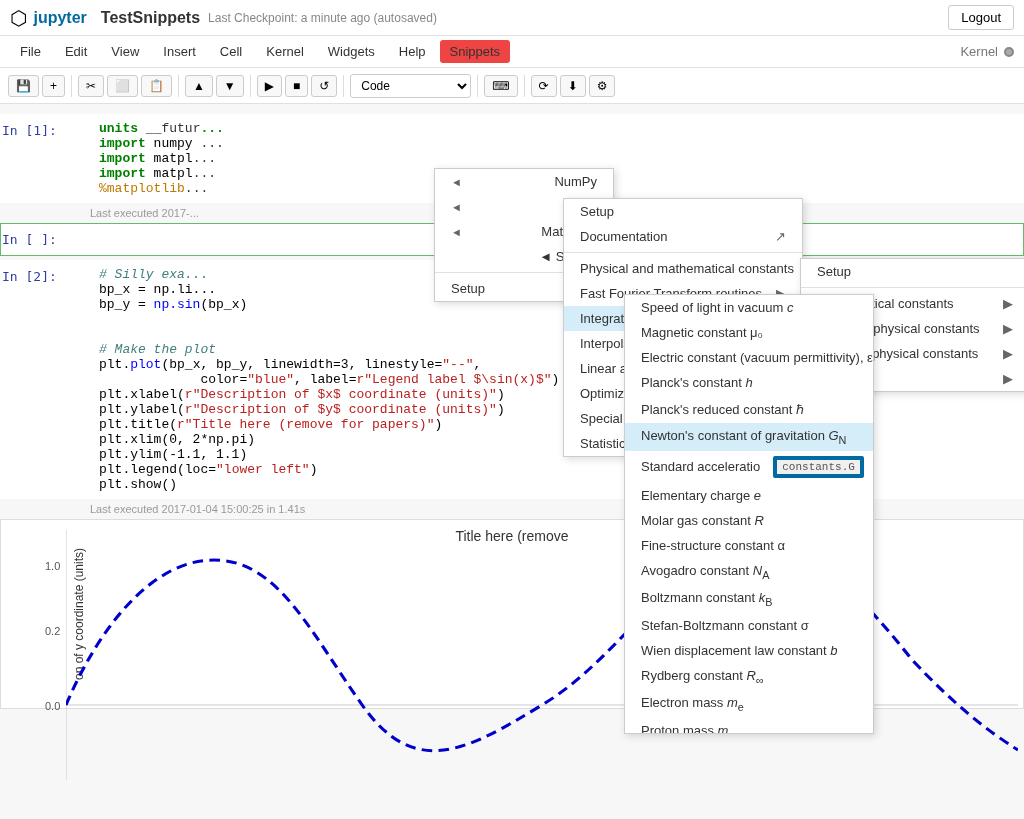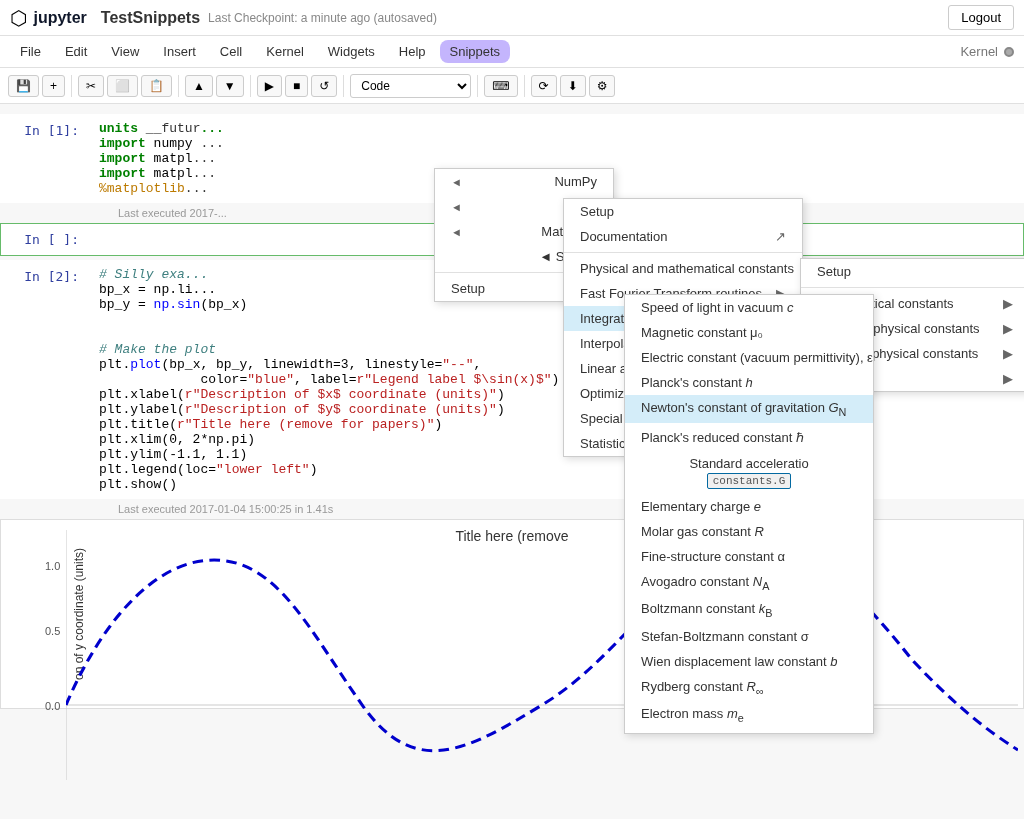--- a/index.html
+++ b/index.html
@@ -5,38 +5,38 @@
     * { box-sizing: border-box; margin: 0; padding: 0; }
     body { font-family: Arial, Helvetica, sans-serif; font-size: 13px; background: #f0f0f0; overflow: hidden; }
 
     
     #top-bar {
       display: flex; align-items: center; background: #fff; border-bottom: 1px solid #e0e0e0;
       padding: 4px 10px; height: 36px;
     }
     #jupyter-logo { display: flex; align-items: center; gap: 6px; margin-right: 14px; }
     #jupyter-logo .logo-icon { font-size: 20px; }
-    #jupyter-logo .logo-text { font-size: 16px; font-weight: bold; color: #0f172a; }
+    #jupyter-logo .logo-text { font-size: 16px; font-weight: bold; color: #0369a1; }
     #notebook-name { font-size: 16px; font-weight: bold; color: #333; margin-right: 8px; }
     #checkpoint-info { font-size: 12px; color: #888; }
     #logout-btn {
       margin-left: auto; padding: 4px 12px; background: #fff; border: 1px solid #ccc;
       border-radius: 3px; cursor: pointer; font-size: 13px;
     }
 
     
     #menu-bar {
       display: flex; align-items: center; background: #fff; border-bottom: 1px solid #e0e0e0;
       padding: 2px 10px; height: 32px; gap: 4px;
     }
     .menu-item {
       padding: 4px 10px; cursor: pointer; border-radius: 3px; font-size: 13px; color: #333;
       position: relative;
     }
-    .menu-item.active { background: #c4b5fd; border-radius: 8px; }
+    .menu-item.active { background: #ef4444; }
     #kernel-status { margin-left: auto; display: flex; align-items: center; gap: 6px; font-size: 13px; color: #777; }
     #kernel-dot { width: 10px; height: 10px; border-radius: 50%; background: #aaa; border: 2px solid #888; }
 
     
     #toolbar {
       display: flex; align-items: center; background: #fff; border-bottom: 1px solid #e0e0e0;
       padding: 3px 8px; height: 36px; gap: 3px;
     }
     .tb-btn {
       padding: 3px 7px; border: 1px solid #ccc; background: #f8f8f8; border-radius: 3px;
@@ -49,29 +49,29 @@
 
     
     #main { display: flex; height: calc(819px - 36px - 32px - 36px); overflow: hidden; position: relative; }
     #notebook {
       flex: 1; background: #f7f7f7; overflow-y: auto; padding: 10px 0;
     }
 
     
     .cell { display: flex; margin-bottom: 4px; background: #fff; border: 1px solid transparent; }
     .cell.selected { border-color: #66bb6a; }
-    .cell-prompt { width: 90px; min-width: 90px; text-align: right; padding: 8px 12px; font-size: 13px; color: #303F9F; font-family: monospace; }
+    .cell-prompt { width: 90px; min-width: 90px; text-align: left; padding: 8px 1px; font-size: 13px; color: #303F9F; font-family: monospace; }
     .cell-content { flex: 1; padding: 6px 8px; font-family: 'Courier New', monospace; font-size: 13px; }
 
     .kw { color: #008000; font-weight: bold; }
     .str { color: #BA2121; }
     .cmt { color: #408080; font-style: italic; }
     .pct { color: #BC7A00; }
 
-    .cell-last-executed { font-size: 11px; color: #999; padding-left: 118px; padding-bottom: 4px; }
+    .cell-last-executed { font-size: 11px; color: #999; padding-left: 90px; padding-bottom: 4px; }
     #plot-title { position: absolute; top: 8px; left: 0; right: 0; text-align: center; font-size: 14px; color: #333; }
 
     
     .dropdown-menu {
       position: absolute; background: #fff; border: 1px solid #ccc; box-shadow: 2px 2px 8px rgba(0,0,0,0.15);
       z-index: 1000; min-width: 180px;
     }
     .dropdown-item {
       padding: 5px 16px; cursor: pointer; font-size: 13px; color: #333; display: flex; align-items: center; justify-content: space-between;
       white-space: nowrap;
@@ -80,21 +80,21 @@
     .dropdown-item .arrow { margin-left: 10px; color: #666; }
     .dropdown-item .check { margin-right: 6px; color: #666; font-size: 11px; }
     .menu-separator { height: 1px; background: #e0e0e0; margin: 3px 0; }
 
     
     #snippets-menu { top: 64px; left: 434px; width: 200px; }
     #snippets-submenu { top: 94px; left: 570px; width: 210px; }
 
     
     .tooltip-badge {
-      background: #f0f0f0; border: 1px solid #0369a1; padding: 1px 5px; font-size: 11px; color: #555;
+      background: #f0f0f0; border: 4px solid #0369a1; padding: 1px 5px; font-size: 11px; color: #555;
       border-radius: 2px; font-family: 'Courier New', monospace;
     }
 
   </style>
 </head>
 <body>
 
 <div id="top-bar">
   <div id="jupyter-logo">
     <span class="logo-icon">⬡</span>
@@ -189,21 +189,21 @@
       </div>
     </div>
     <div class="cell-last-executed">Last executed 2017-01-04 15:00:25 in 1.41s</div>
 
     <div style="position:relative; height:190px; background:#fff; border:1px solid #ddd; margin:0 0 4px 0;">
       <div id="plot-title">Title here (remove</div>
 
       <div style="position:absolute; left:12px; top:50%; transform:translateY(-50%) rotate(-90deg); transform-origin:center center; font-size:12px; color:#333; white-space:nowrap;">on of y coordinate (units)</div>
 
       <div style="position:absolute; left:44px; top:40px; font-size:11px; color:#555;">1.0</div>
-      <div style="position:absolute; left:44px; top:105px; font-size:11px; color:#555;">0.5</div>
+      <div style="position:absolute; left:44px; top:105px; font-size:11px; color:#555;">0.2</div>
       <div style="position:absolute; left:44px; top:180px; font-size:11px; color:#555;">0.0</div>
 
       <svg style="position:absolute; left:65px; top:10px; right:0; width:calc(100% - 70px); height:250px;" viewBox="0 0 900 250" preserveAspectRatio="none">
 
         <line x1="0" y1="175" x2="900" y2="175" stroke="#ccc" stroke-width="1"></line>
         <line x1="0" y1="0" x2="0" y2="250" stroke="#ccc" stroke-width="1"></line>
 
         <path d="M0,175 C30,100 80,30 140,30 C200,30 230,100 280,175 C330,250 380,220 450,175 C520,130 550,60 620,30 C690,0 740,50 800,130 C840,175 870,200 900,220" fill="none" stroke="#0000cc" stroke-width="3" stroke-dasharray="10,6"></path>
       </svg>
     </div>
@@ -304,27 +304,27 @@
     </div>
     <div class="dropdown-item">
       <span>Magnetic constant μ₀</span>
     </div>
     <div class="dropdown-item">
       <span>Electric constant (vacuum permittivity), ε₀</span>
     </div>
     <div class="dropdown-item">
       <span>Planck's constant <em>h</em></span>
     </div>
+    <div class="dropdown-item">
+      <span>Planck's reduced constant ℏ</span>
+    </div>
     <div class="dropdown-item highlighted">
       <span>Newton's constant of gravitation <em>G</em><sub>N</sub></span>
     </div>
-    <div class="dropdown-item">
-      <span>Planck's reduced constant ℏ</span>
-    </div>
-    <div class="dropdown-item" style="display:flex; align-items:center; gap:2px;flex-direction:column;">
+    <div class="dropdown-item" style="display:flex; align-items:center; gap:13px;">
       <span>Standard acceleratio</span>
       <span class="tooltip-badge">constants.G</span>
     </div>
     <div class="dropdown-item">
       <span>Elementary charge <em>e</em></span>
     </div>
     <div class="dropdown-item">
       <span>Molar gas constant <em>R</em></span>
     </div>
     <div class="dropdown-item">

